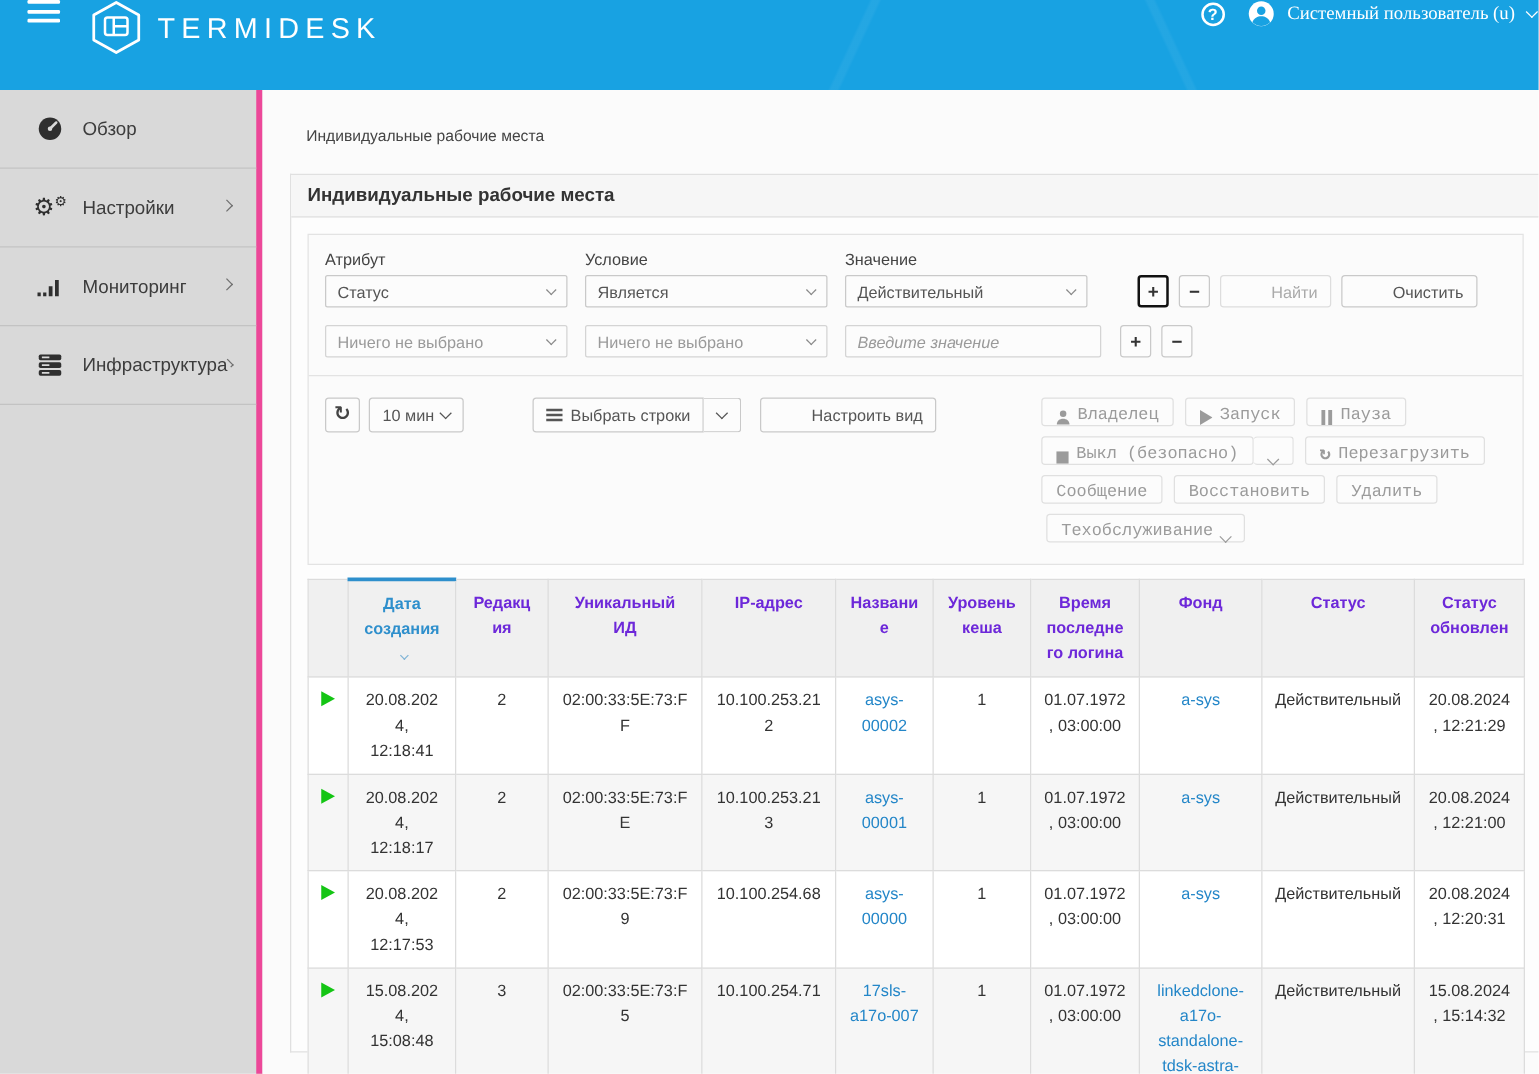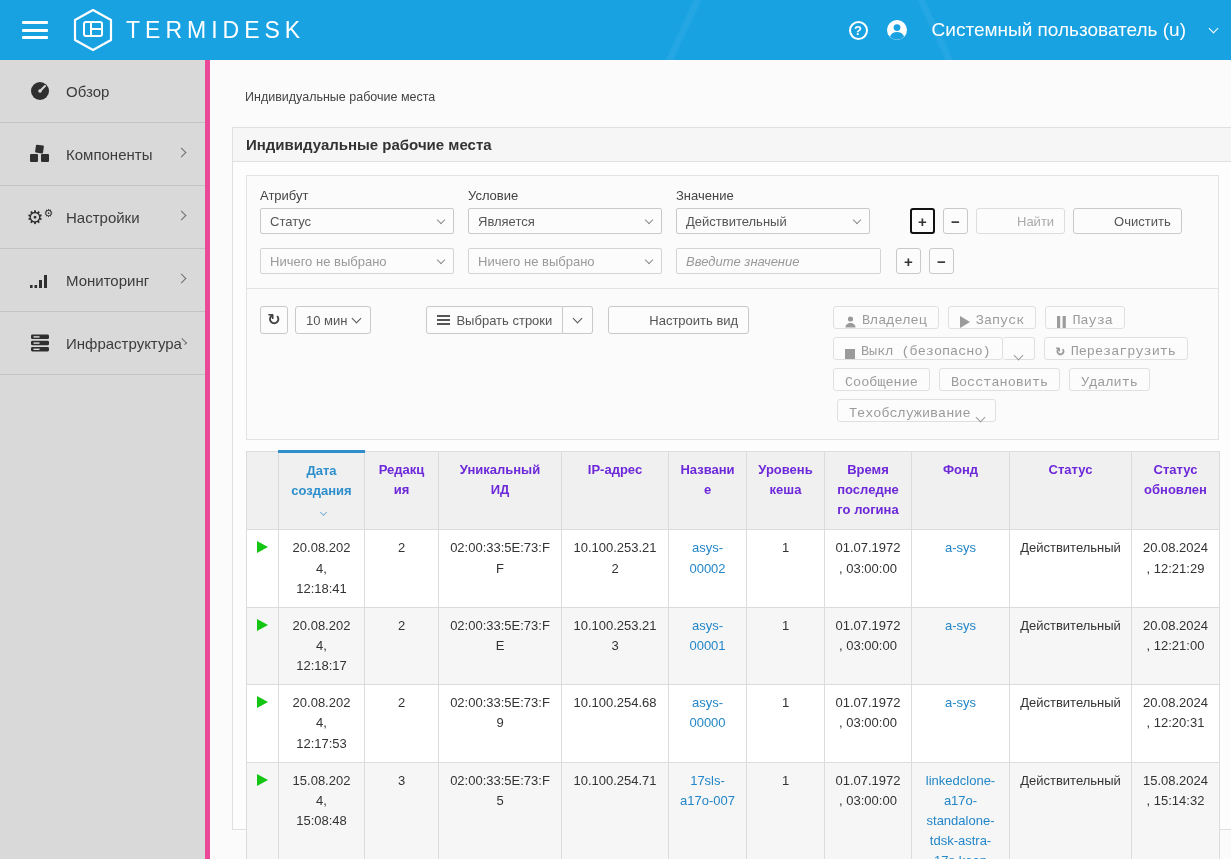--- a/index.html
+++ b/index.html
@@ -6,31 +6,31 @@
     --accent:#18a2e2;
     --sorted:#2e8fcc;
     --link:#2386c8;
     --play:#14c514;
   }
   *{box-sizing:border-box;margin:0;padding:0;}
   html,body{width:1231px;height:859px;overflow:hidden;}
   body{font-family:"Liberation Sans","DejaVu Sans",sans-serif;background:#fff;color:#333;}
 
   
-  .topbar{height:60px;background:var(--accent);display:flex;align-items:center;padding:0 14px 0 22px;position:relative;
+  .topbar{height:72px;background:var(--accent);display:flex;align-items:flex-start;padding:0 2px 0 22px;position:relative;
     background-image:linear-gradient(115deg,transparent 55%,rgba(255,255,255,.05) 55.2%,rgba(255,255,255,.05) 55.6%,transparent 55.8%),
                      linear-gradient(65deg,transparent 75%,rgba(255,255,255,.05) 75.2%,rgba(255,255,255,.05) 75.6%,transparent 75.8%);}
   .hamburger{width:26px;height:18px;display:flex;flex-direction:column;justify-content:space-between;cursor:pointer;}
   .hamburger span{display:block;height:3px;background:#fff;border-radius:1px;}
   .logo{display:flex;align-items:center;margin-left:24px;}
   .brand{color:#fff;font-size:23px;letter-spacing:5px;margin-left:12px;font-weight:400;}
   .topbar-right{margin-left:auto;display:flex;align-items:center;gap:18px;}
   .help-icon{width:19px;height:19px;border:2px solid #fff;border-radius:50%;color:#fff;font-size:13px;font-weight:bold;
     display:flex;align-items:center;justify-content:center;cursor:pointer;}
-  .userbox{display:flex;align-items:center;gap:24px;color:#fff;font-size:19px;cursor:pointer;}
+  .userbox{display:flex;align-items:center;gap:10px;color:#fff;font-size:15px;cursor:pointer;font-family:Liberation Serif, serif;}
   .chev{display:inline-block;width:7px;height:7px;border-right:1.6px solid currentColor;border-bottom:1.6px solid currentColor;
     transform:rotate(45deg);margin-top:-3px;}
   .chev.right{transform:rotate(-45deg);}
 
   
   .layout{display:flex;height:803px;}
   .sidebar{width:210px;background:#d9d9d9;border-right:5px solid #ec4899;flex:none;}
   .side-item{height:63px;display:flex;align-items:center;padding:0 18px 0 27px;border-bottom:1px solid #c3c3c3;
     font-size:15px;color:#3c3c3c;cursor:pointer;position:relative;}
   .side-item .s-icon{width:26px;display:flex;justify-content:center;margin-right:13px;color:#2f2f2f;flex:none;}
@@ -136,31 +136,20 @@
   <div class="sidebar">
     <div class="side-item">
       <span class="s-icon">
         <svg width="22" height="20" viewBox="0 0 22 20">
             <circle cx="11" cy="10" r="9" fill="#2f2f2f"></circle>
         <path d="M11 10 L16 5" stroke="#d9d9d9" stroke-width="2" stroke-linecap="round"></path>
         <circle cx="11" cy="10" r="1.8" fill="#d9d9d9"></circle>
           </svg>
       </span>
       <span class="s-label">Обзор</span>
-    </div>
-    <div class="side-item">
-      <span class="s-icon">
-        <svg width="22" height="20" viewBox="0 0 22 20">
-          <rect x="6.5" y="1" width="8" height="8" rx="1" fill="#2f2f2f" transform="rotate(8 10 5)"></rect>
-          <rect x="1" y="10" width="8" height="8" rx="1" fill="#2f2f2f"></rect>
-          <rect x="12" y="10" width="8" height="8" rx="1" fill="#2f2f2f"></rect>
-        </svg>
-      </span>
-      <span class="s-label">Компоненты</span>
-      <span class="chev right"></span>
     </div>
     <div class="side-item">
       <span class="s-icon" style="font-size:19px;line-height:1;">⚙<span style="font-size:11px;vertical-align:-4px;">⚙</span></span>
       <span class="s-label">Настройки</span>
       <span class="chev right"></span>
     </div>
     <div class="side-item">
       <span class="s-icon">
         <svg width="22" height="20" viewBox="0 0 22 20">
           <rect x="1" y="15" width="2.6" height="3" fill="#2f2f2f"></rect>

